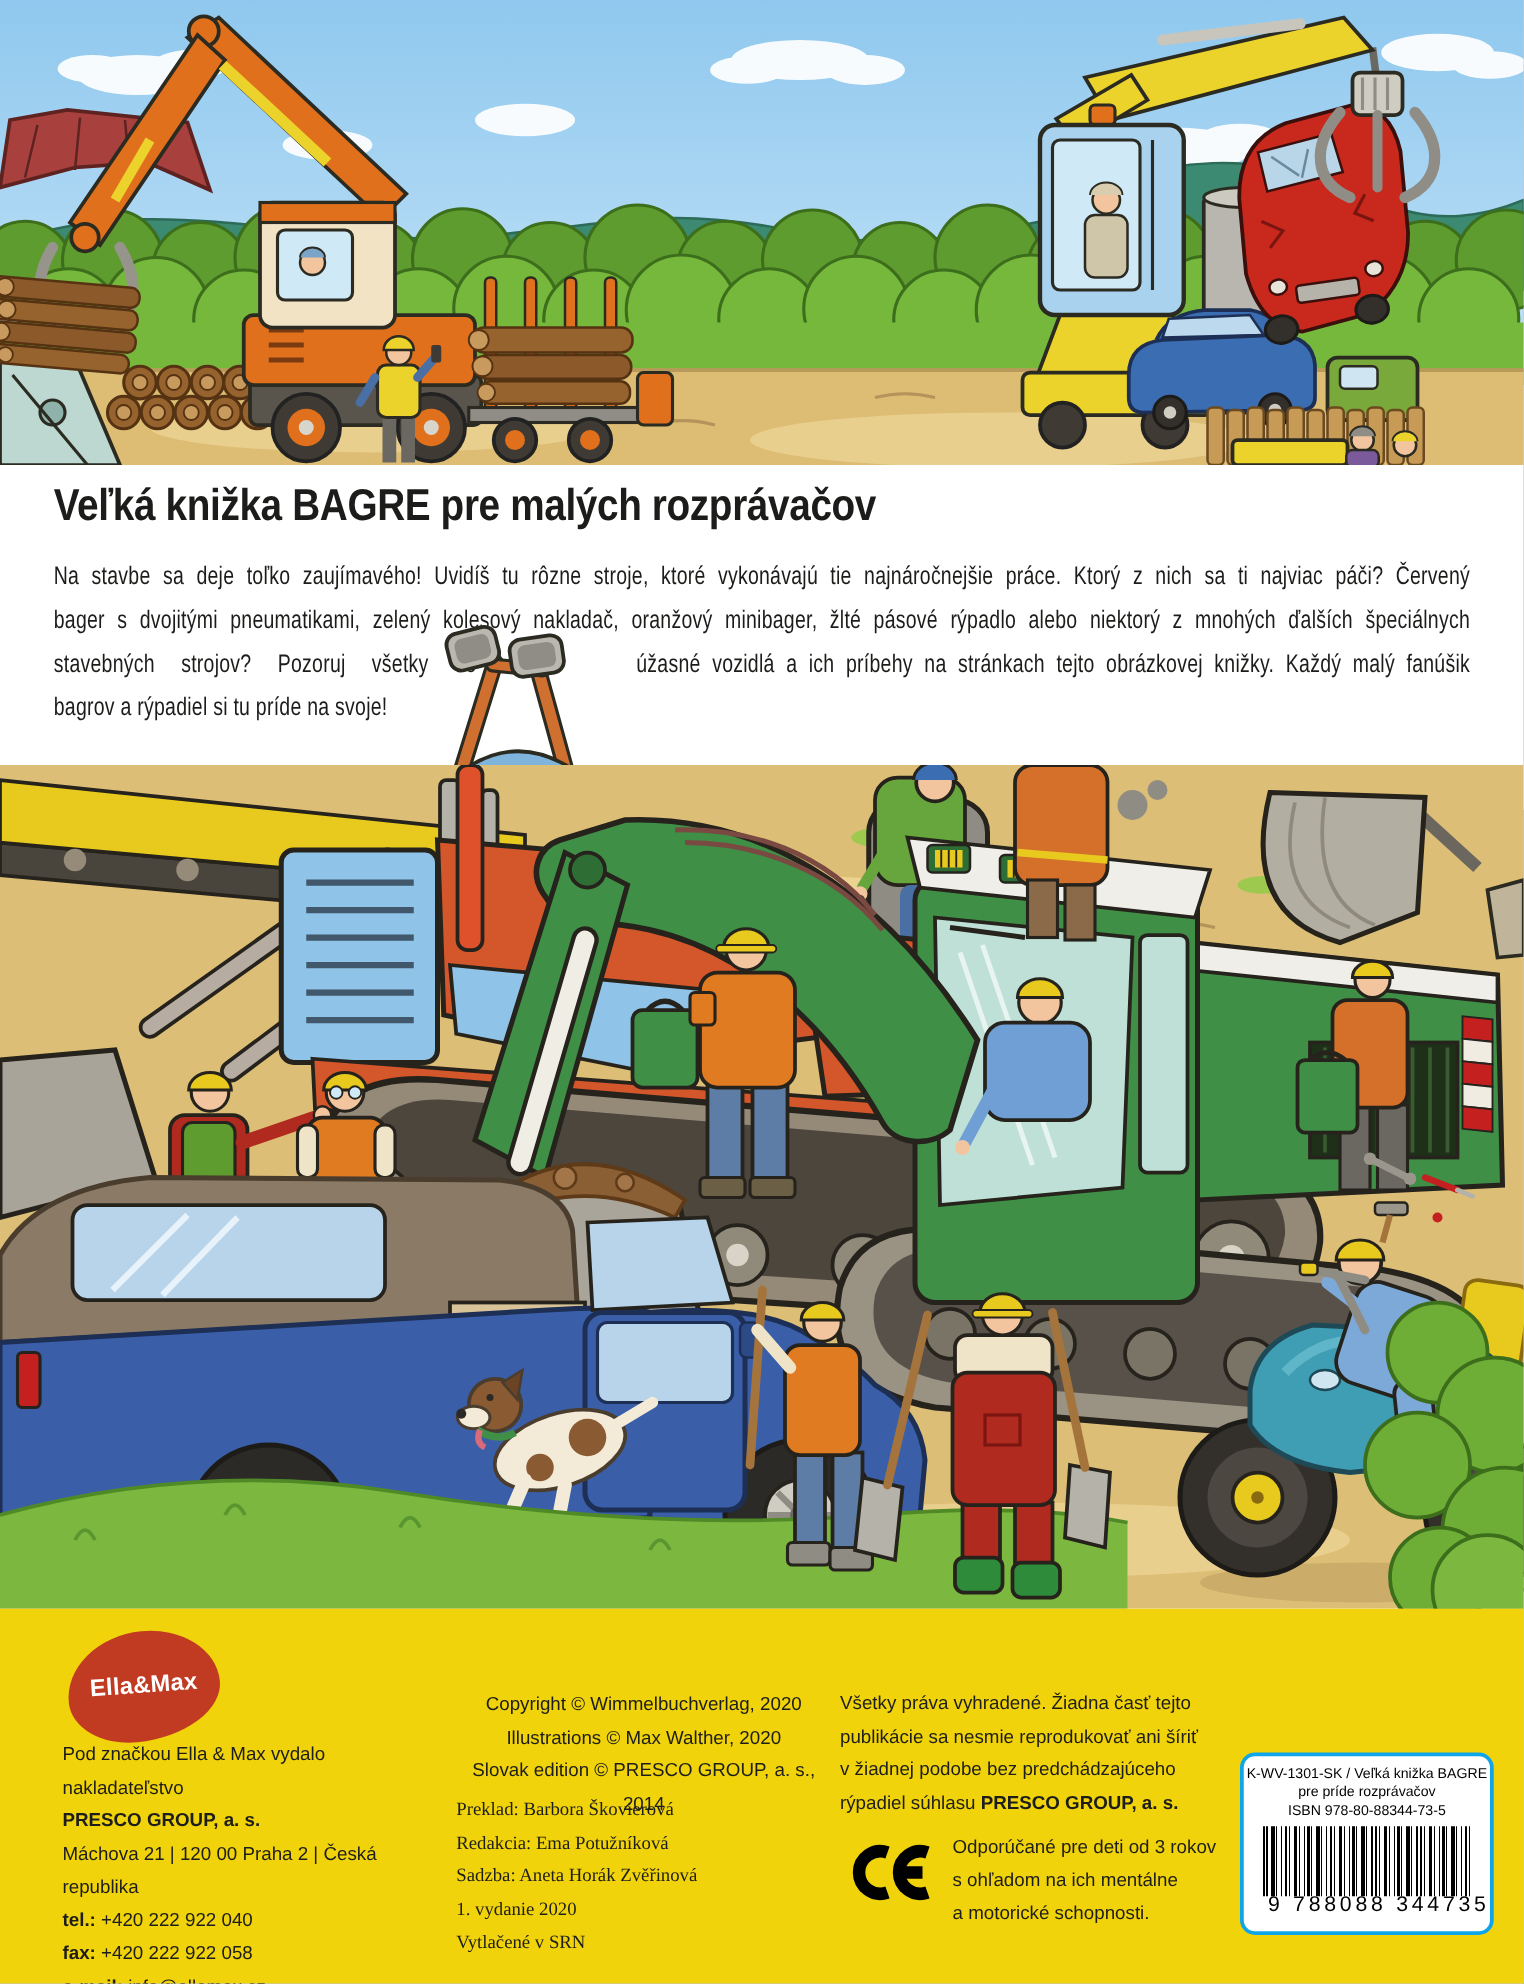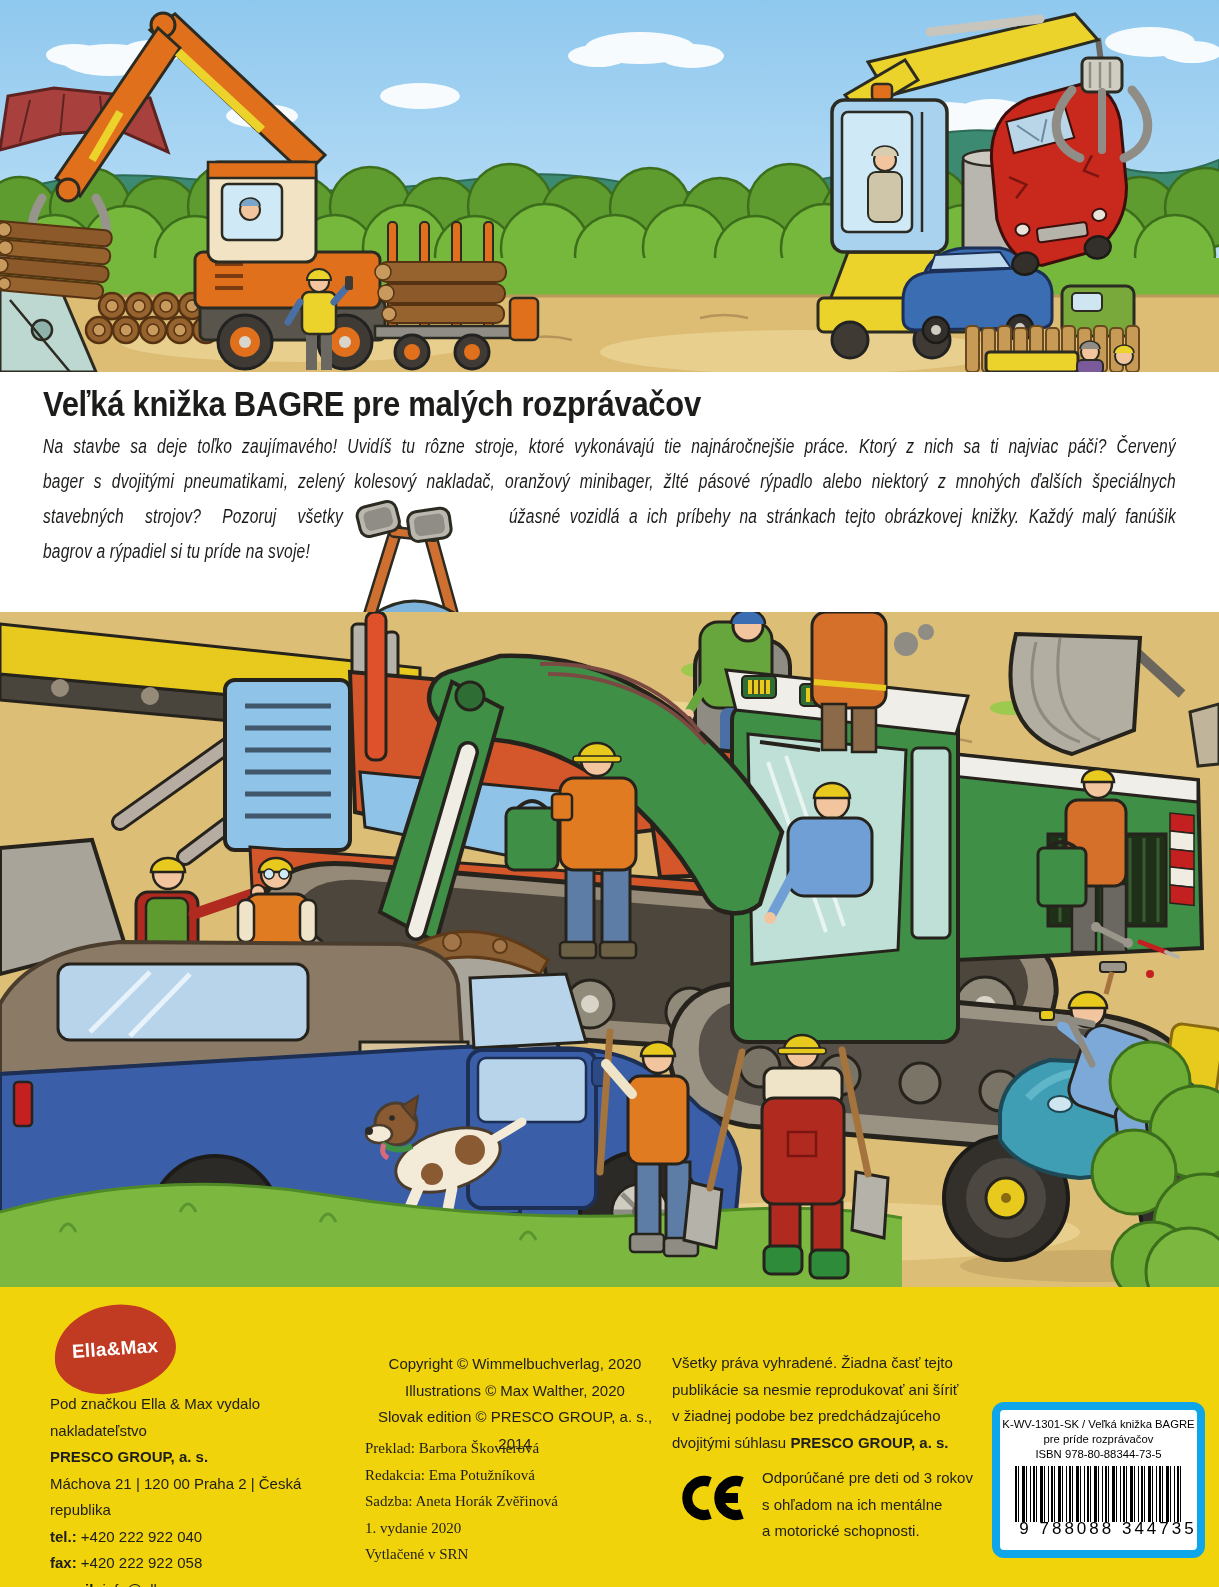--- a/index.html
+++ b/index.html
@@ -6,21 +6,21 @@
   .page{position:relative;width:1219px;height:1587px;background:#fff;overflow:hidden;
         font-family:"Liberation Sans",sans-serif;color:#1c1c1a;margin:0 auto;}
   .page svg{display:block;}
   
   .scene-top{position:absolute;left:0;top:0;width:1219px;height:372px;}
   .scene-mid{position:absolute;left:0;top:612px;width:1219px;height:675px;}
   
   .text-box{position:absolute;left:0;top:372px;width:1219px;height:276px;background:#ffffff;}
   .book-title{position:absolute;left:43px;top:12px;font-size:31px;font-weight:700;
               letter-spacing:-0.3px;transform:scaleY(1.15);transform-origin:0 0;white-space:nowrap;}
-  .intro{position:absolute;left:43px;top:56px;width:1133px;font-style:italic;}
+  .intro{position:absolute;left:43px;top:72px;width:1133px;}
   .intro-line{height:35px;line-height:35px;font-size:15.6px;letter-spacing:.2px;
               transform:scaleY(1.3);transform-origin:0 50%;white-space:nowrap;overflow:hidden;
               text-align:justify;text-align-last:justify;}
   .intro-line.split{display:flex;}
   .intro-line.split .seg-a{width:338px;text-align:justify;text-align-last:justify;}
   .intro-line.split .gap{width:128px;flex:none;}
   .intro-line.split .seg-b{flex:1;text-align:justify;text-align-last:justify;}
   .intro-line.last{text-align:left;text-align-last:left;}
   .mirror-overlay{position:absolute;left:352px;top:496px;width:132px;height:118px;}
   
@@ -34,21 +34,21 @@
   .col1{left:50px;top:104px;width:300px;}
   .col2a{left:365px;top:64px;width:300px;text-align:center;}
   .col2b{left:365px;top:148px;width:300px;font-family:Liberation Serif, serif;}
   .col3a{left:672px;top:63px;width:300px;}
   .ce-row{position:absolute;left:680px;top:178px;width:300px;}
   .ce-mark{position:absolute;left:0;top:10px;}
   .ce-text{position:absolute;left:82px;top:0;line-height:26.5px;width:230px;}
   b{font-weight:700;}
   
   .barcode-box{position:absolute;left:992px;top:115px;width:197px;height:140px;background:#fff;
-               border:8px solid #0ea5e9;border-radius:12px;text-align:center;overflow:hidden;}
+               border:3px solid #0ea5e9;border-radius:12px;text-align:center;overflow:hidden;}
   .barcode-box .t{font-size:11.3px;line-height:15px;color:#000;}
   .barcode-box .t:first-child{margin-top:7px;}
   .bars{margin:4px auto 0;width:168px;height:56px;
         background:repeating-linear-gradient(90deg,#000 0 2px,#fff 2px 3px,#000 3px 4px,#fff 4px 7px,
         #000 7px 10px,#fff 10px 11px,#000 11px 12px,#fff 12px 15px,#000 15px 16px,#fff 16px 18px);}
   .bc-num{font-size:17px;letter-spacing:3px;line-height:18px;color:#000;margin-top:-2px;margin-left:19px;}
 </style>
 </head>
 <body>
 
@@ -646,21 +646,21 @@
       <div>Redakcia: Ema Potužníková</div>
       <div>Sadzba: Aneta Horák Zvěřinová</div>
       <div>1. vydanie 2020</div>
       <div>Vytlačené v SRN</div>
     </div>
 
     <div class="col col3a">
       <div>Všetky práva vyhradené. Žiadna časť tejto</div>
       <div>publikácie sa nesmie reprodukovať ani šíriť</div>
       <div>v žiadnej podobe bez predchádzajúceho</div>
-      <div><span>dvojitými súhlasu </span><b>PRESCO GROUP, a. s.</b></div>
+      <div><span>rýpadiel súhlasu </span><b>PRESCO GROUP, a. s.</b></div>
     </div>
 
     <div class="ce-row">
       <svg class="ce-mark" width="72" height="46" viewBox="0 0 72 46">
         <path d="M30,7 A17,17 0 1 0 30,39" fill="none" stroke="#000" stroke-width="10"></path>
         <path d="M62,7 A17,17 0 1 0 62,39" fill="none" stroke="#000" stroke-width="10"></path>
         <path d="M40,23 H58" stroke="#000" stroke-width="10"></path>
       </svg>
       <div class="ce-text">
         <div>Odporúčané pre deti od 3 rokov</div>

